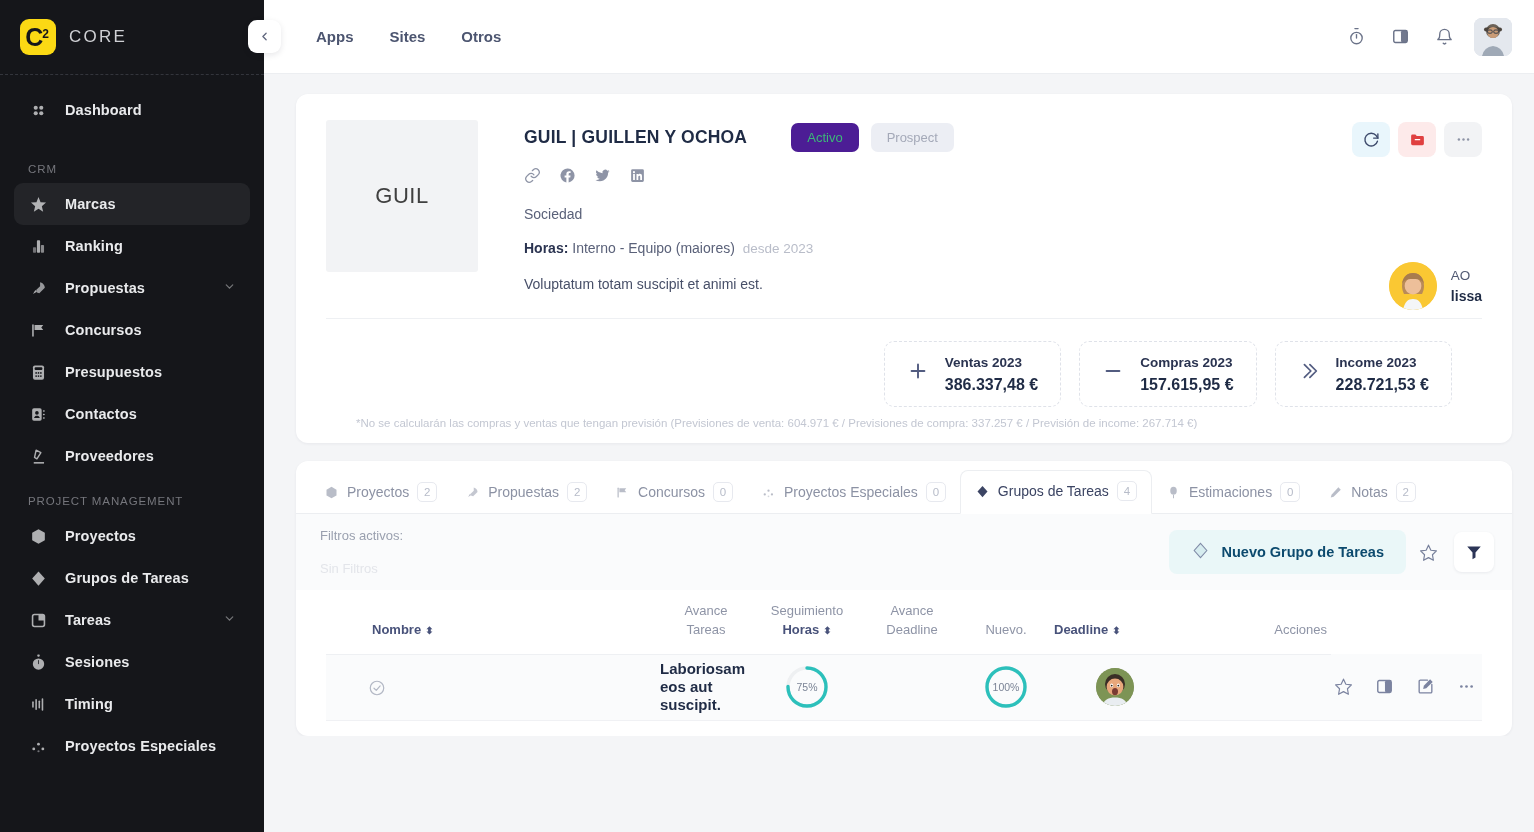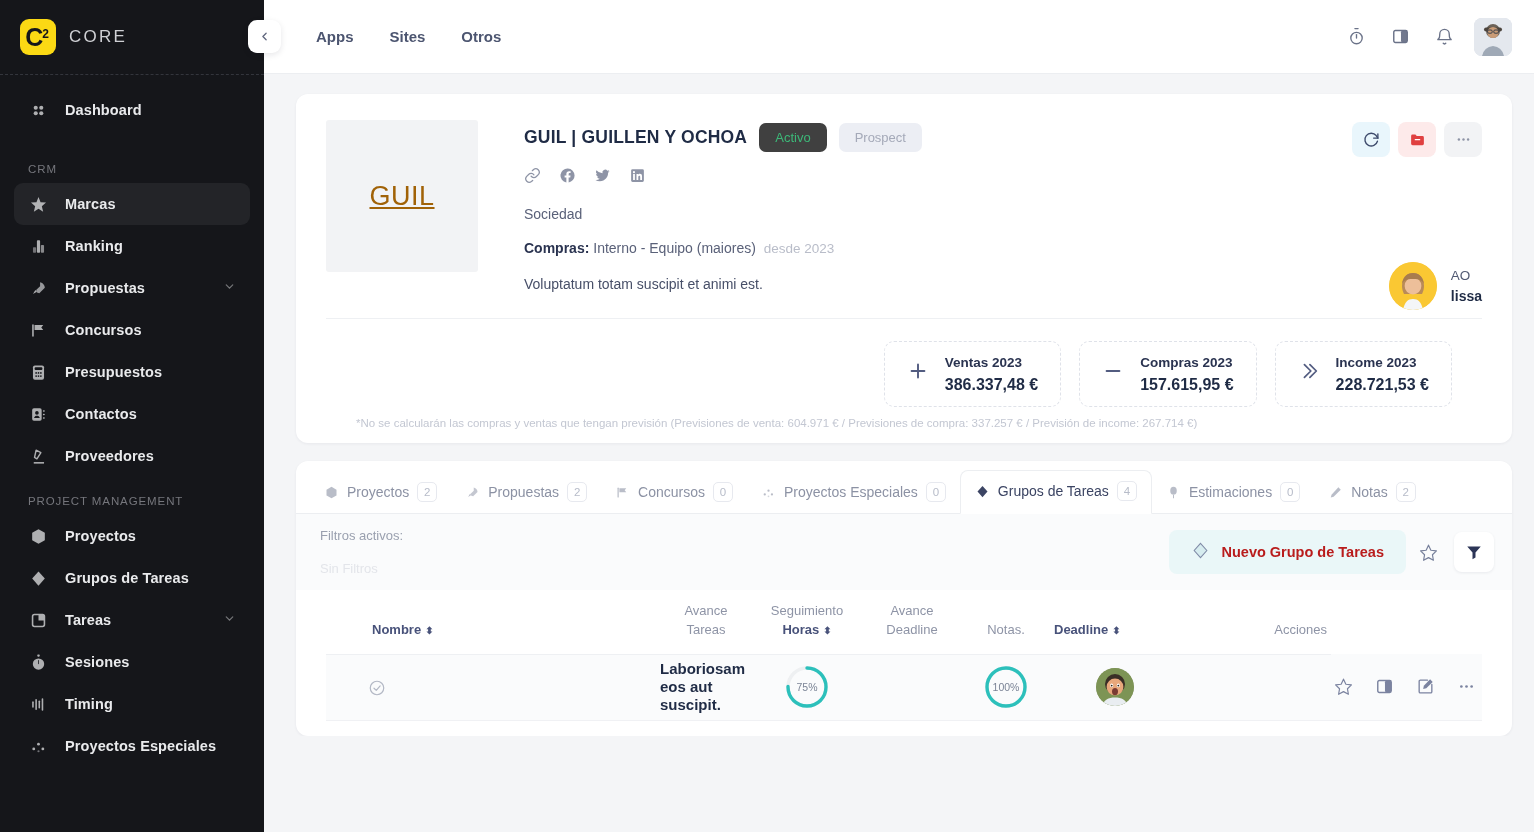--- a/index.html
+++ b/index.html
@@ -100,27 +100,27 @@
   .card {
     background: #fff; border-radius: 12px; box-shadow: 0 1px 3px rgba(30,35,60,.06);
   }
 
   
   .profile { padding: 26px 30px 0 30px; position: relative; }
   .prof-row { display: flex; gap: 46px; }
   .prof-logo {
     width: 152px; height: 152px; background: #f2f3f5; border-radius: 3px;
     display: flex; align-items: center; justify-content: center;
-    font-size: 27px; color: #a16207; letter-spacing: .5px; flex: 0 0 152px; text-decoration: underline;
+    font-size: 22px; color: #404040; letter-spacing: .5px; flex: 0 0 152px;
   }
   .prof-main { flex: 1 1 auto; padding-top: 3px; }
   .prof-title-row { display: flex; align-items: center; gap: 12px; }
   .prof-title { font-size: 17.5px; font-weight: 700; color: #1f2b45; letter-spacing: .2px; }
   .badge { font-size: 13px; padding: 7px 16px; border-radius: 7px; font-weight: 400; }
-  .badge-active { background: #404040; color: #3cb878; }
+  .badge-active { background: #4c1d95; color: #3cb878; margin-left: 32px; }
   .badge-prospect { background: #eceef4; color: #a4a9b8; }
   .social-row { display: flex; gap: 18px; margin-top: 15px; color: #8e94a6; }
   .social-row .s { cursor: pointer; }
   .prof-line { margin-top: 18px; font-size: 14px; color: #5a6179; }
   .prof-line b { color: #2a3350; font-weight: 700; }
   .muted-since { color: #b9bdc9; margin-left: 4px; font-size: 13.5px; }
   .prof-desc { margin-top: 20px; font-size: 14px; color: #474f68; }
 
   .act-btns { position: absolute; right: 30px; top: 28px; display: flex; gap: 8px; }
   .act-btn {
@@ -179,21 +179,21 @@
     background: #fafbfc; display: flex; align-items: center;
     padding: 14px 18px 14px 24px; min-height: 76px;
   }
   .filter-left { flex: 1 1 auto; }
   .filt-label { font-size: 13px; color: #9aa0af; }
   .filt-none { font-size: 13px; color: #e3e5ea; margin-top: 18px; }
   .newbtn {
     background: #eaf7f8; border-radius: 8px; height: 44px; display: flex;
     align-items: center; gap: 12px; padding: 0 22px; cursor: pointer;
   }
-  .newbtn .nlbl { font-size: 14.5px; font-weight: 700; color: #b91c1c; }
+  .newbtn .nlbl { font-size: 14.5px; font-weight: 700; color: #0c4a6e; }
   .star-btn { width: 44px; height: 44px; display:flex; align-items:center; justify-content:center; color:#77809b; cursor:pointer;}
   .funnel-btn {
     width: 40px; height: 40px; border-radius: 8px; background: #fff; margin-left: 4px;
     display: flex; align-items: center; justify-content: center; color: #2c3557; cursor: pointer;
     box-shadow: 0 1px 3px rgba(30,35,60,.08);
   }
 
   .tablewrap { padding: 0 30px 0 30px; }
   .tbl { width: 100%; border-collapse: collapse; table-layout: fixed; }
   .tbl th {
@@ -469,21 +469,21 @@
                   </svg>
               </span>
               <span class="s">
                 <svg width="17" height="17" viewBox="0 0 24 24" fill="currentColor">
                     <path d="M19 3H5a2 2 0 0 0-2 2v14a2 2 0 0 0 2 2h14a2 2 0 0 0 2-2V5a2 2 0 0 0-2-2zM8.3 18.3H5.8V9.9h2.5v8.4zM7 8.8a1.5 1.5 0 1 1 0-3 1.5 1.5 0 0 1 0 3zm11.3 9.5h-2.5v-4.1c0-1-.4-1.7-1.3-1.7-.7 0-1.1.5-1.3 1-.1.2-.1.5-.1.7v4.1h-2.5V9.9h2.5v1.1c.3-.5 1-1.3 2.4-1.3 1.7 0 2.9 1.1 2.9 3.5v5.1z"></path>
                   </svg>
               </span>
             </div>
             <div class="prof-line">Sociedad</div>
             <div class="prof-line">
-              <b>Compras:</b>
+              <b>Horas:</b>
               <span>Interno - Equipo (maiores)</span>
               <span class="muted-since">desde 2023</span>
             </div>
             <div class="prof-desc">Voluptatum totam suscipit et animi est.</div>
           </div>
         </div>
 
         <div class="act-btns">
           <div class="act-btn act-refresh">
             <svg width="17" height="17" viewBox="0 0 24 24" fill="none" stroke="currentColor" stroke-width="1.9" stroke-linecap="round">
@@ -670,21 +670,21 @@
                   </th>
                   <th style="text-align: center;">
                     <div>Seguimiento</div>
                     <div class="th-sort">Horas<span class="sort-ar">⬍</span></div>
                   </th>
                   <th style="text-align: center;">
                     <div>Avance</div>
                     <div class="">Deadline</div>
                   </th>
                   <th style="text-align: center;">
-                    <div class="">Notas.</div>
+                    <div class="">Nuevo.</div>
                   </th>
                   <th style="text-align: left;">
                     <div class="th-sort">Deadline<span class="sort-ar">⬍</span></div>
                   </th>
                   <th style="text-align: right;">
                     <div class="">Acciones</div>
                   </th>
                 </tr>
               </thead>
             <tbody id="tbody">

